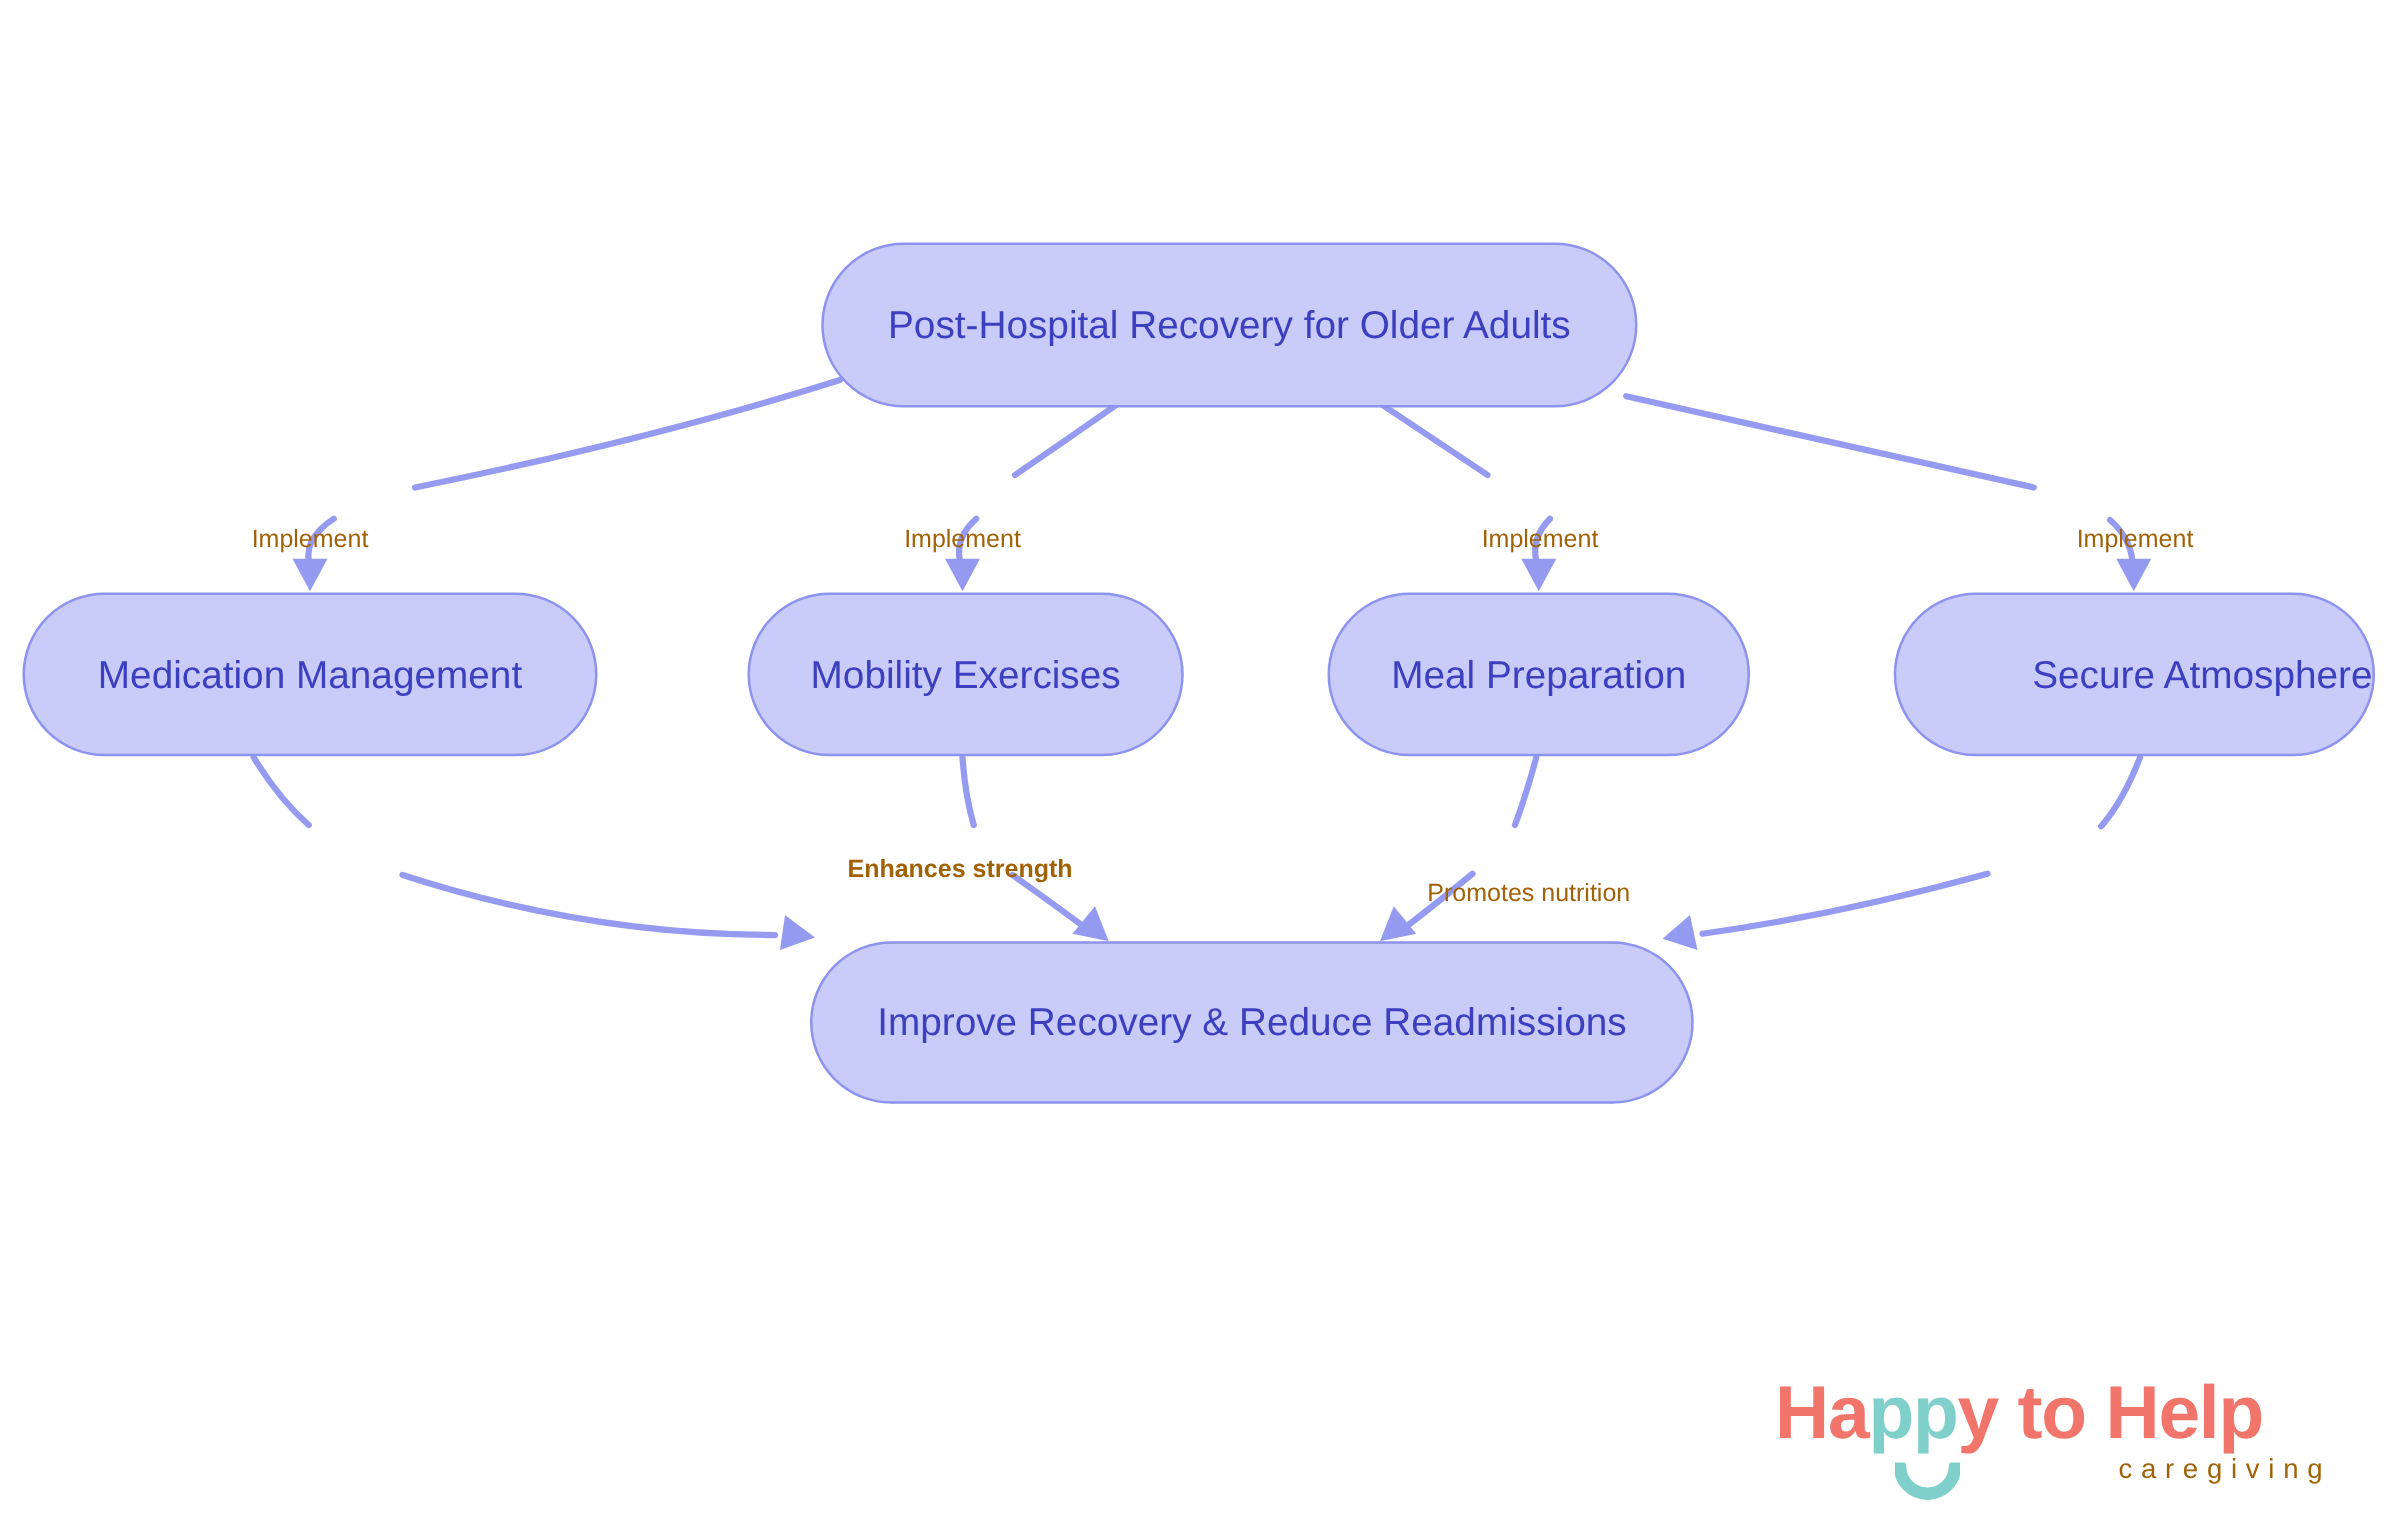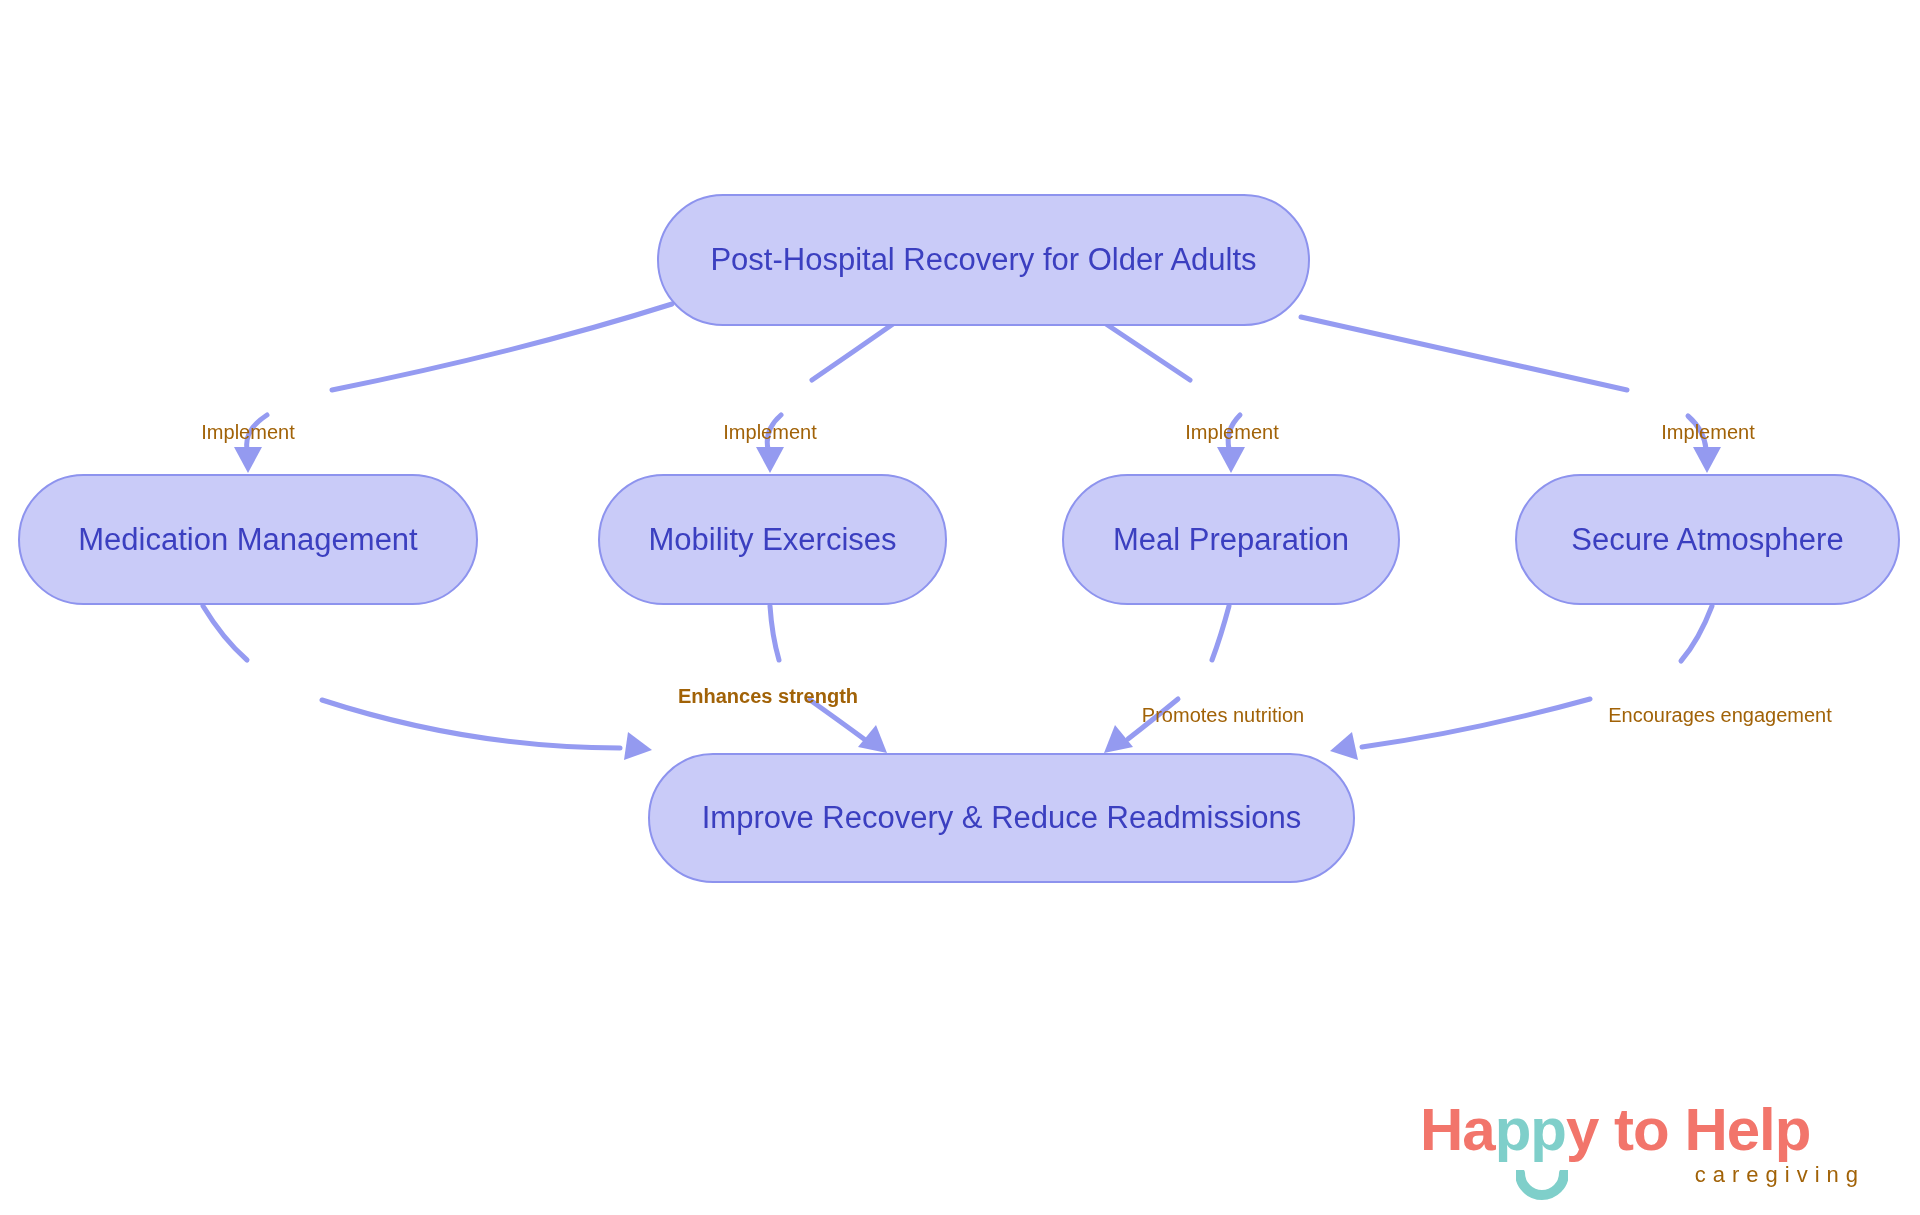--- a/index.html
+++ b/index.html
@@ -49,21 +49,21 @@
     color: #a16207;
     font-size: 20px;
     white-space: nowrap;
     margin-top: 35px;
   }
   
   #node-root    { left: 657px;  top: 194px; width: 653px; height: 132px; }
   #node-b1      { left: 18px;   top: 474px; width: 460px; height: 131px; }
   #node-b2      { left: 598px;  top: 474px; width: 349px; height: 131px; }
   #node-b3      { left: 1062px; top: 474px; width: 338px; height: 131px; }
-  #node-b4      { left: 1515px; top: 474px; width: 385px; height: 131px; }
+  #node-b4      { left: 1515px; top: 474px; width: 385px; height: 131px; justify-content: flex-end; }
   #node-outcome { left: 648px;  top: 753px; width: 707px; height: 130px; }
 
   #lbl-impl1 { left: 248px;  top: 397px; }
   #lbl-impl2 { left: 770px;  top: 397px; }
   #lbl-impl3 { left: 1232px; top: 397px; }
   #lbl-impl4 { left: 1708px; top: 397px; }
   #lbl-out1  { left: 220px;  top: 679px; }
   #lbl-out2  { left: 768px;  top: 661px; font-weight: bold; }
   #lbl-out3  { left: 1223px; top: 680px; }
   #lbl-out4  { left: 1720px; top: 680px; }
@@ -158,21 +158,20 @@
     <span>Improve Recovery &amp; Reduce Readmissions</span>
   </div>
 
   <div class="edge-label" id="lbl-impl1">Implement</div>
   <div class="edge-label" id="lbl-impl2">Implement</div>
   <div class="edge-label" id="lbl-impl3">Implement</div>
   <div class="edge-label" id="lbl-impl4">Implement</div>
 
   <div class="edge-label" id="lbl-out2">Enhances strength</div>
   <div class="edge-label" id="lbl-out3">Promotes nutrition</div>
-  <div class="edge-label" id="lbl-out4">Encourages engagement</div>
 
   <div class="logo">
     <div class="logo-main"><span>Ha</span><span class="teal">pp</span><span>y</span><span> to </span><span>Help</span></div>
     <svg class="logo-smile" viewBox="0 0 52 36">
       <path d="M 4,3 A 22,22 0 0 0 48,3" fill="none" stroke="#7fcfca" stroke-width="10" stroke-linecap="round"></path>
     </svg>
     <div class="logo-tagline">caregiving</div>
   </div>
 
 </div>

